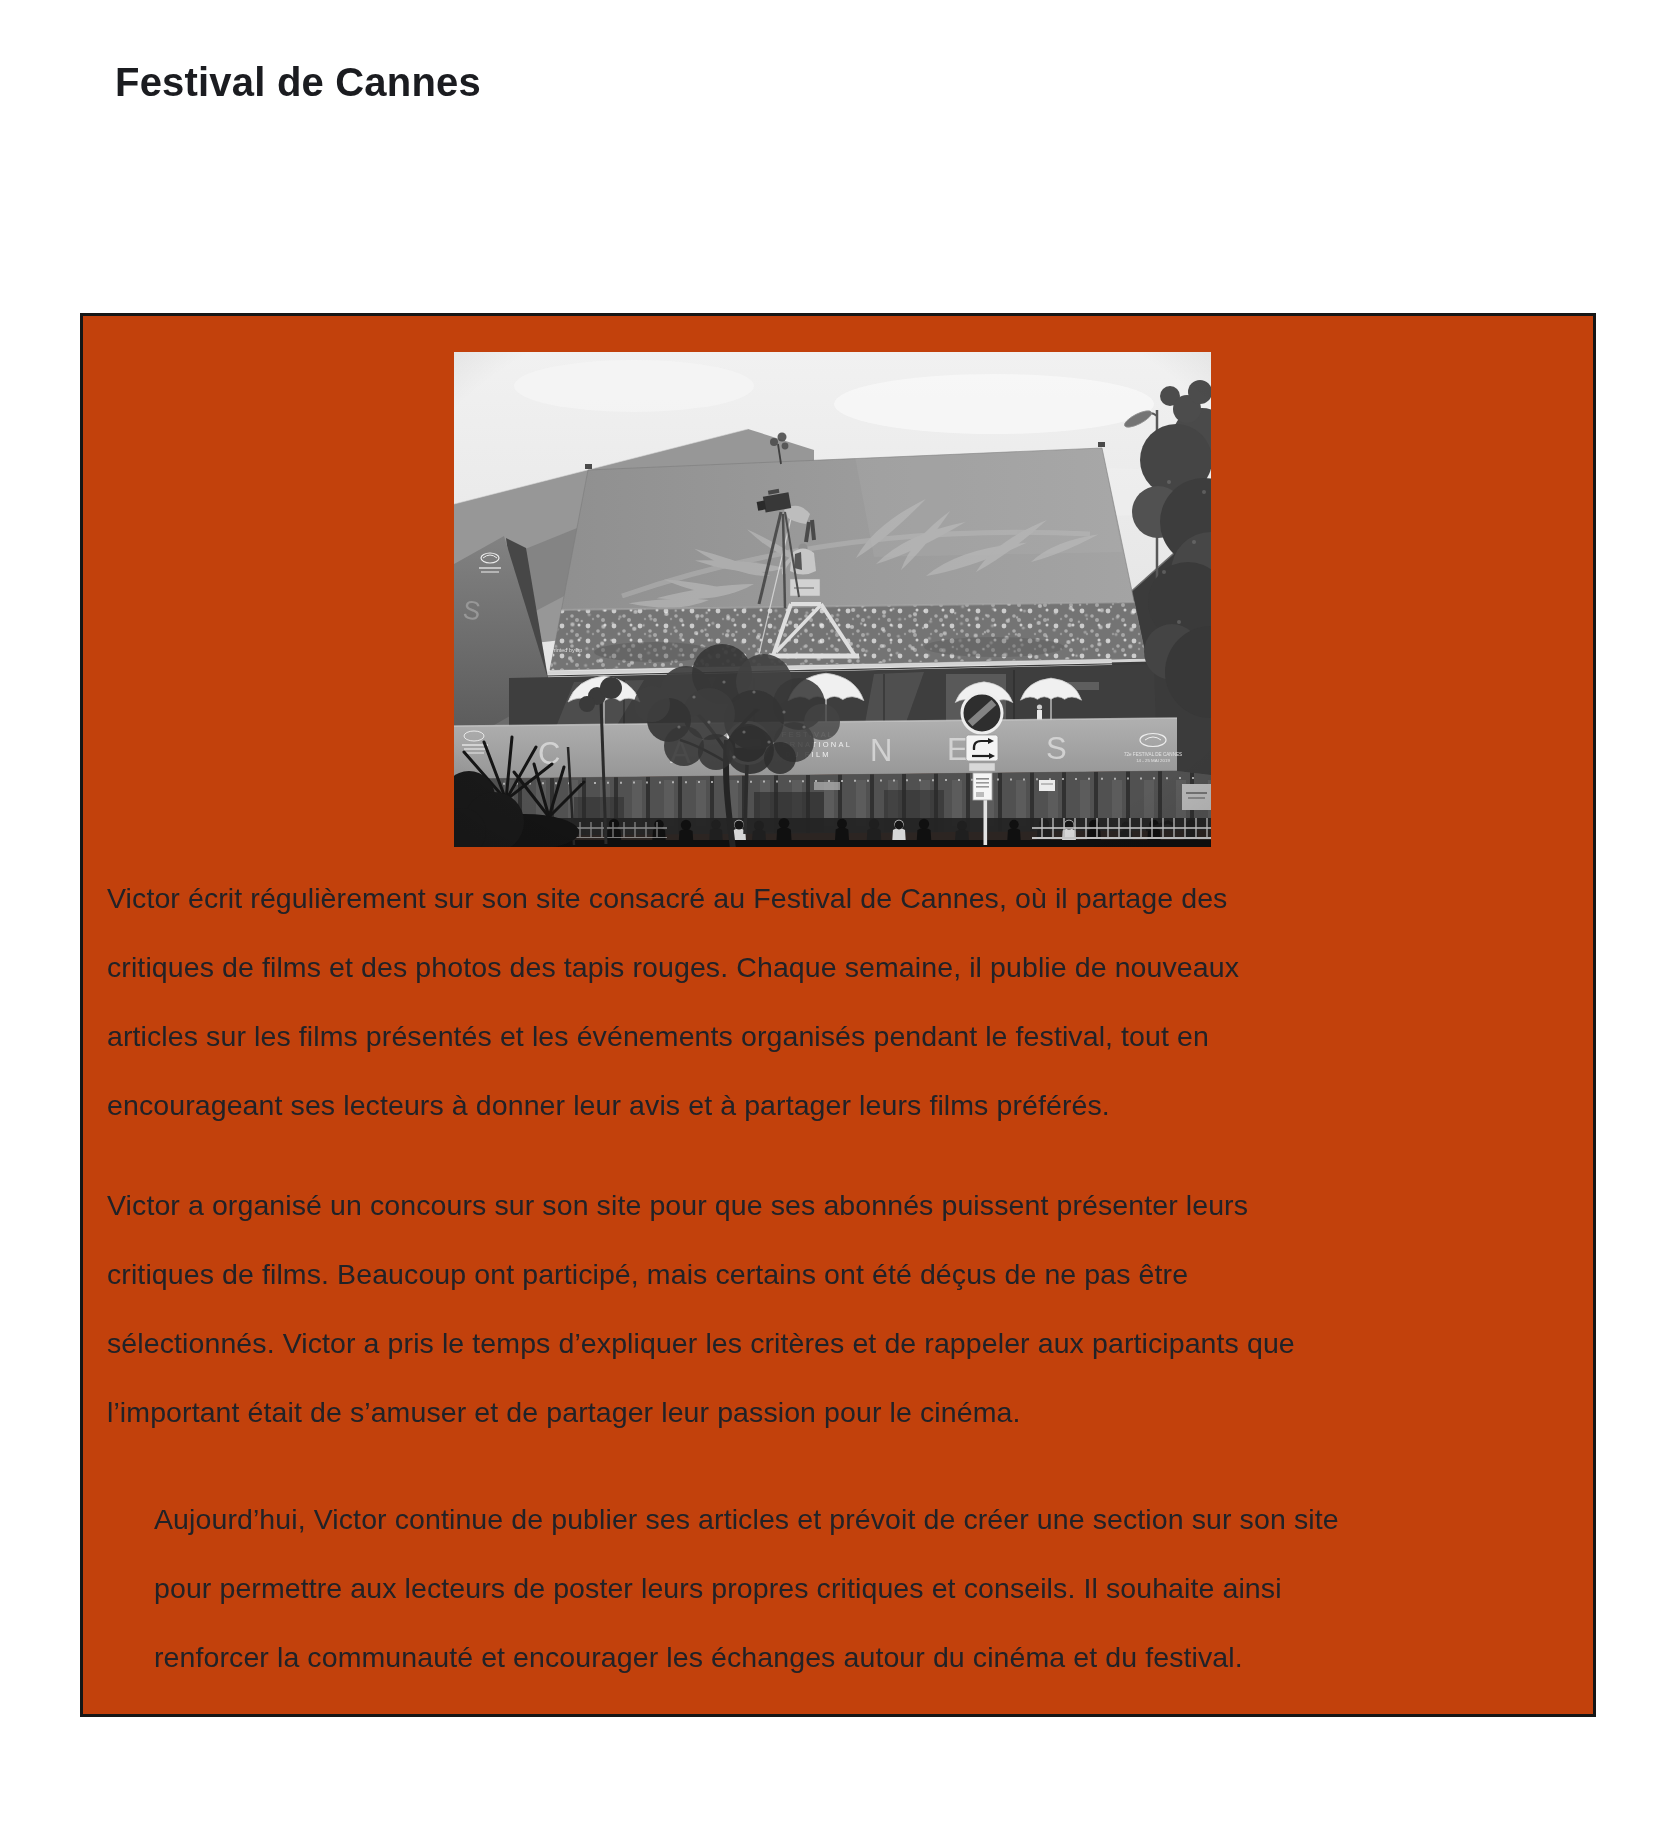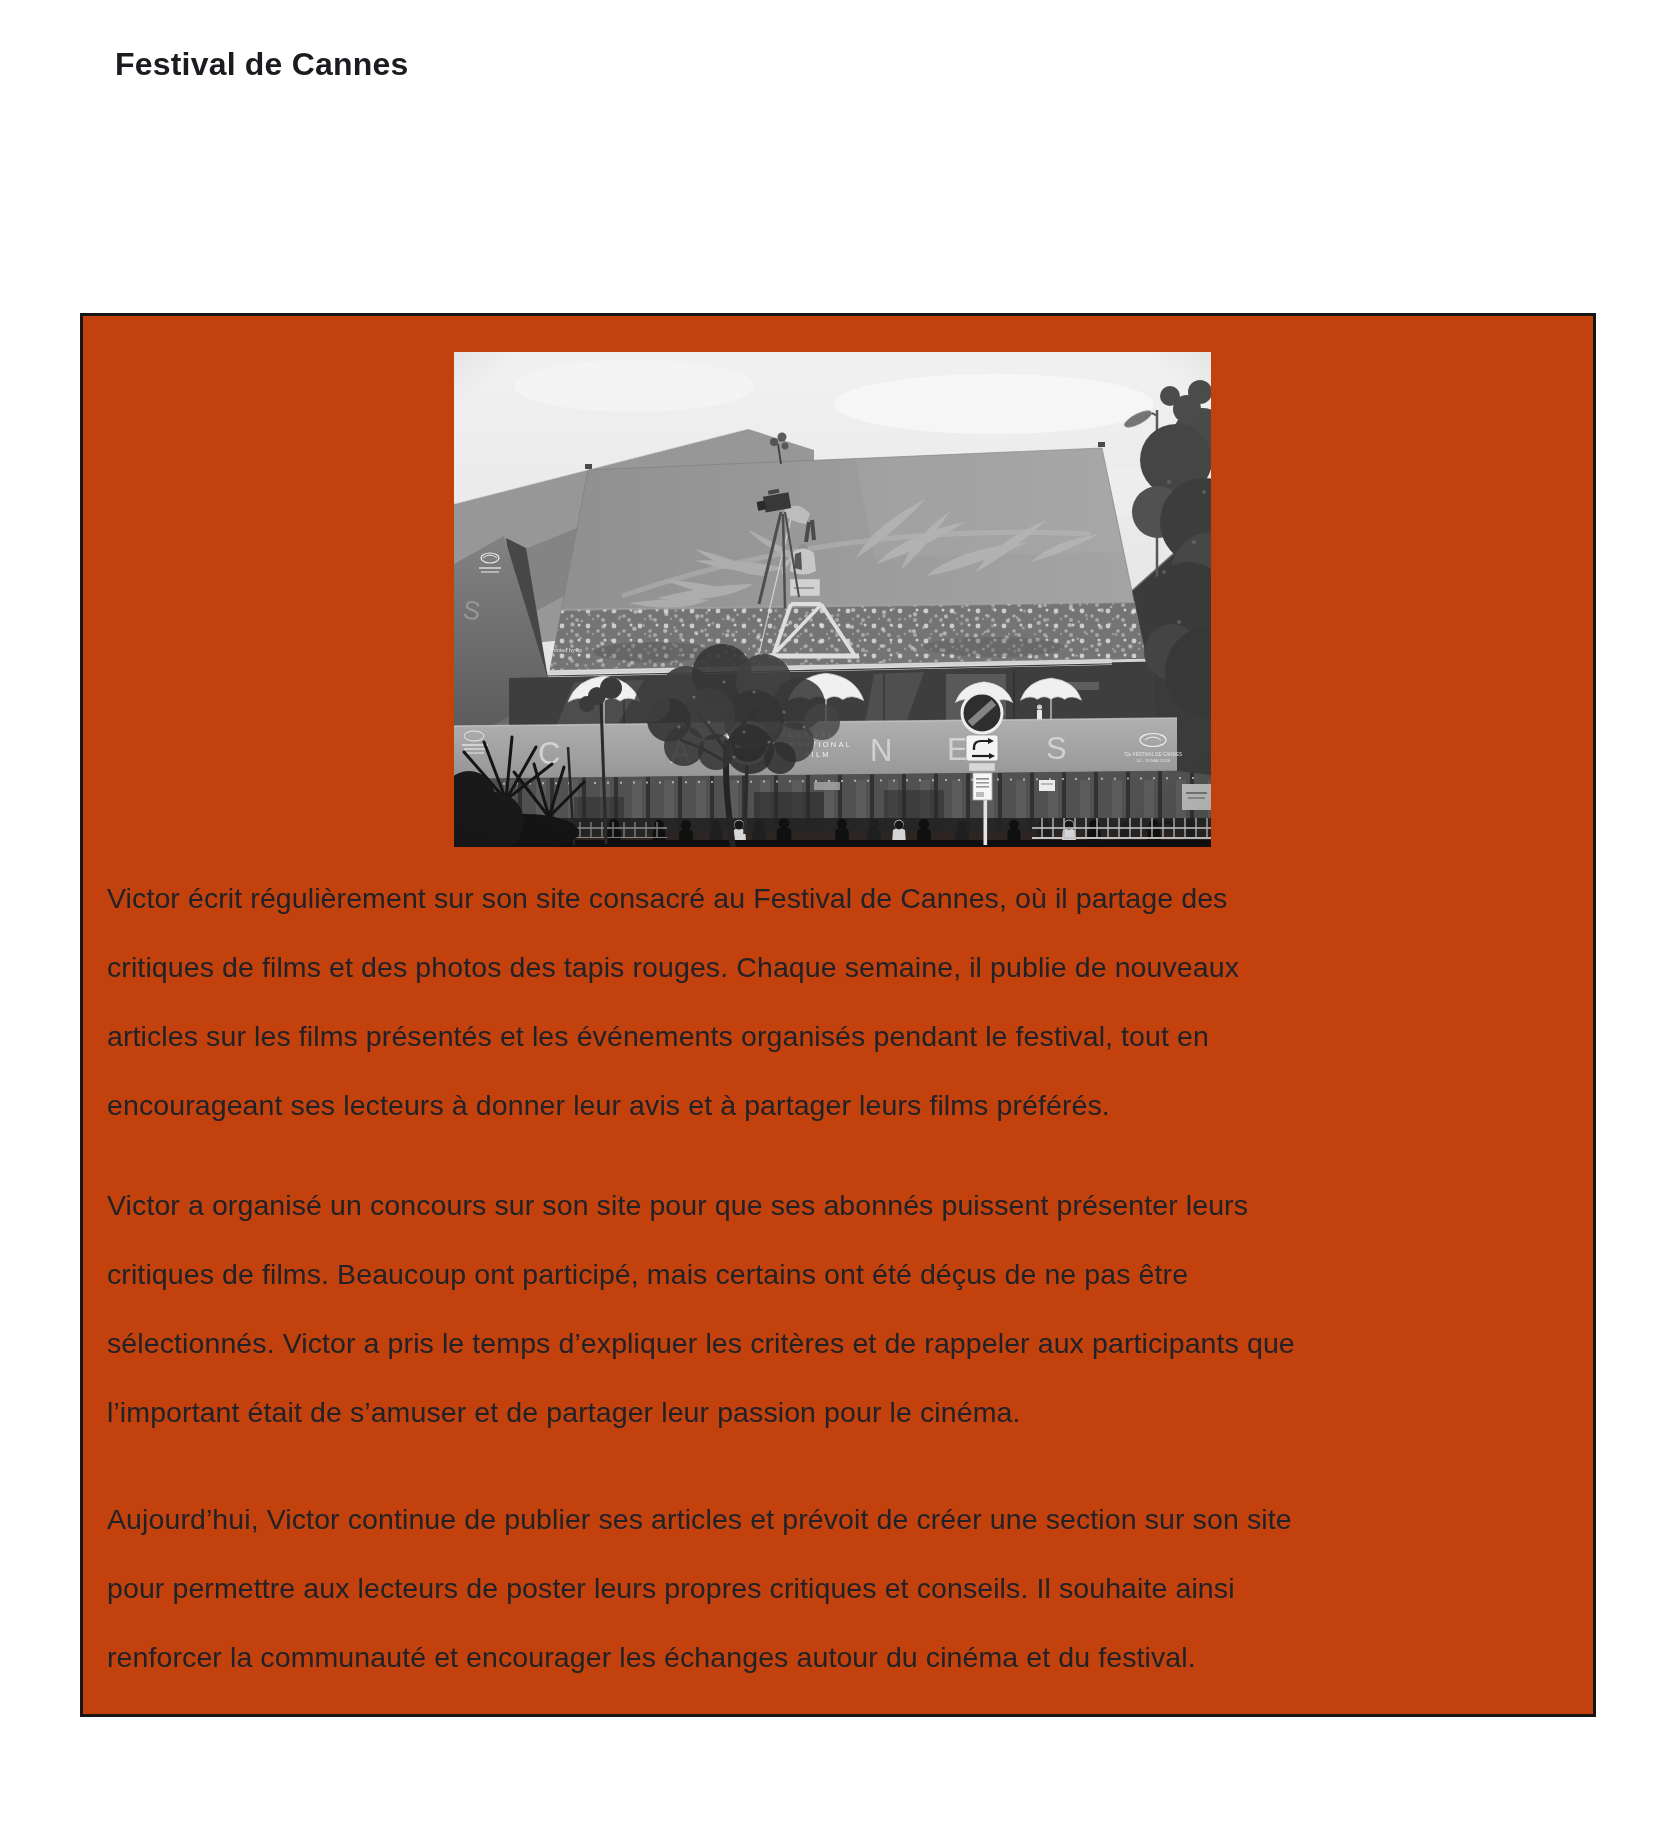--- a/index.html
+++ b/index.html
@@ -1,28 +1,28 @@
 <!DOCTYPE html>
 <html><head>
 <meta charset="utf-8">
 <style>
   html,body{margin:0;padding:0;background:#ffffff;}
   body{font-family:"Liberation Sans","DejaVu Sans",sans-serif;color:#212227;}
   .page{position:relative;width:1658px;height:1836px;background:#fff;overflow:hidden;}
-  .title{position:absolute;left:115px;top:46px;margin:0;font-size:32px;font-weight:700;
+  .title{position:absolute;left:115px;top:60px;margin:0;font-size:40px;font-weight:700;
          letter-spacing:.2px;color:#1b1c20;}
   .intro{position:absolute;left:115px;top:170px;margin:0;font-size:28.5px;letter-spacing:.1px;}
   .article-box{position:absolute;left:80px;top:313px;width:1516px;box-sizing:border-box;
                border:3px solid #161616;padding:36px 36px 22px 24px;background:#c2410c;}
   .photo-figure{margin:0;text-align:center;}
   .photo-figure svg{display:inline-block;width:757px;height:495px;}
   .para{font-size:28.5px;line-height:69px;letter-spacing:.1px;margin:31px 0 0 0;
         white-space:pre-line;color:#212227;}
   .para.first{margin-top:13px;}
-  .para.last{margin-top:38px;}
+  .para.last{margin-top:38px;margin-left:47px;}
   text{font-family:"Liberation Sans","DejaVu Sans",sans-serif;}
 </style>
 </head>
 <body>
 
 <div class="page">
 
   <h1 class="title">Festival de Cannes</h1>
 
 

